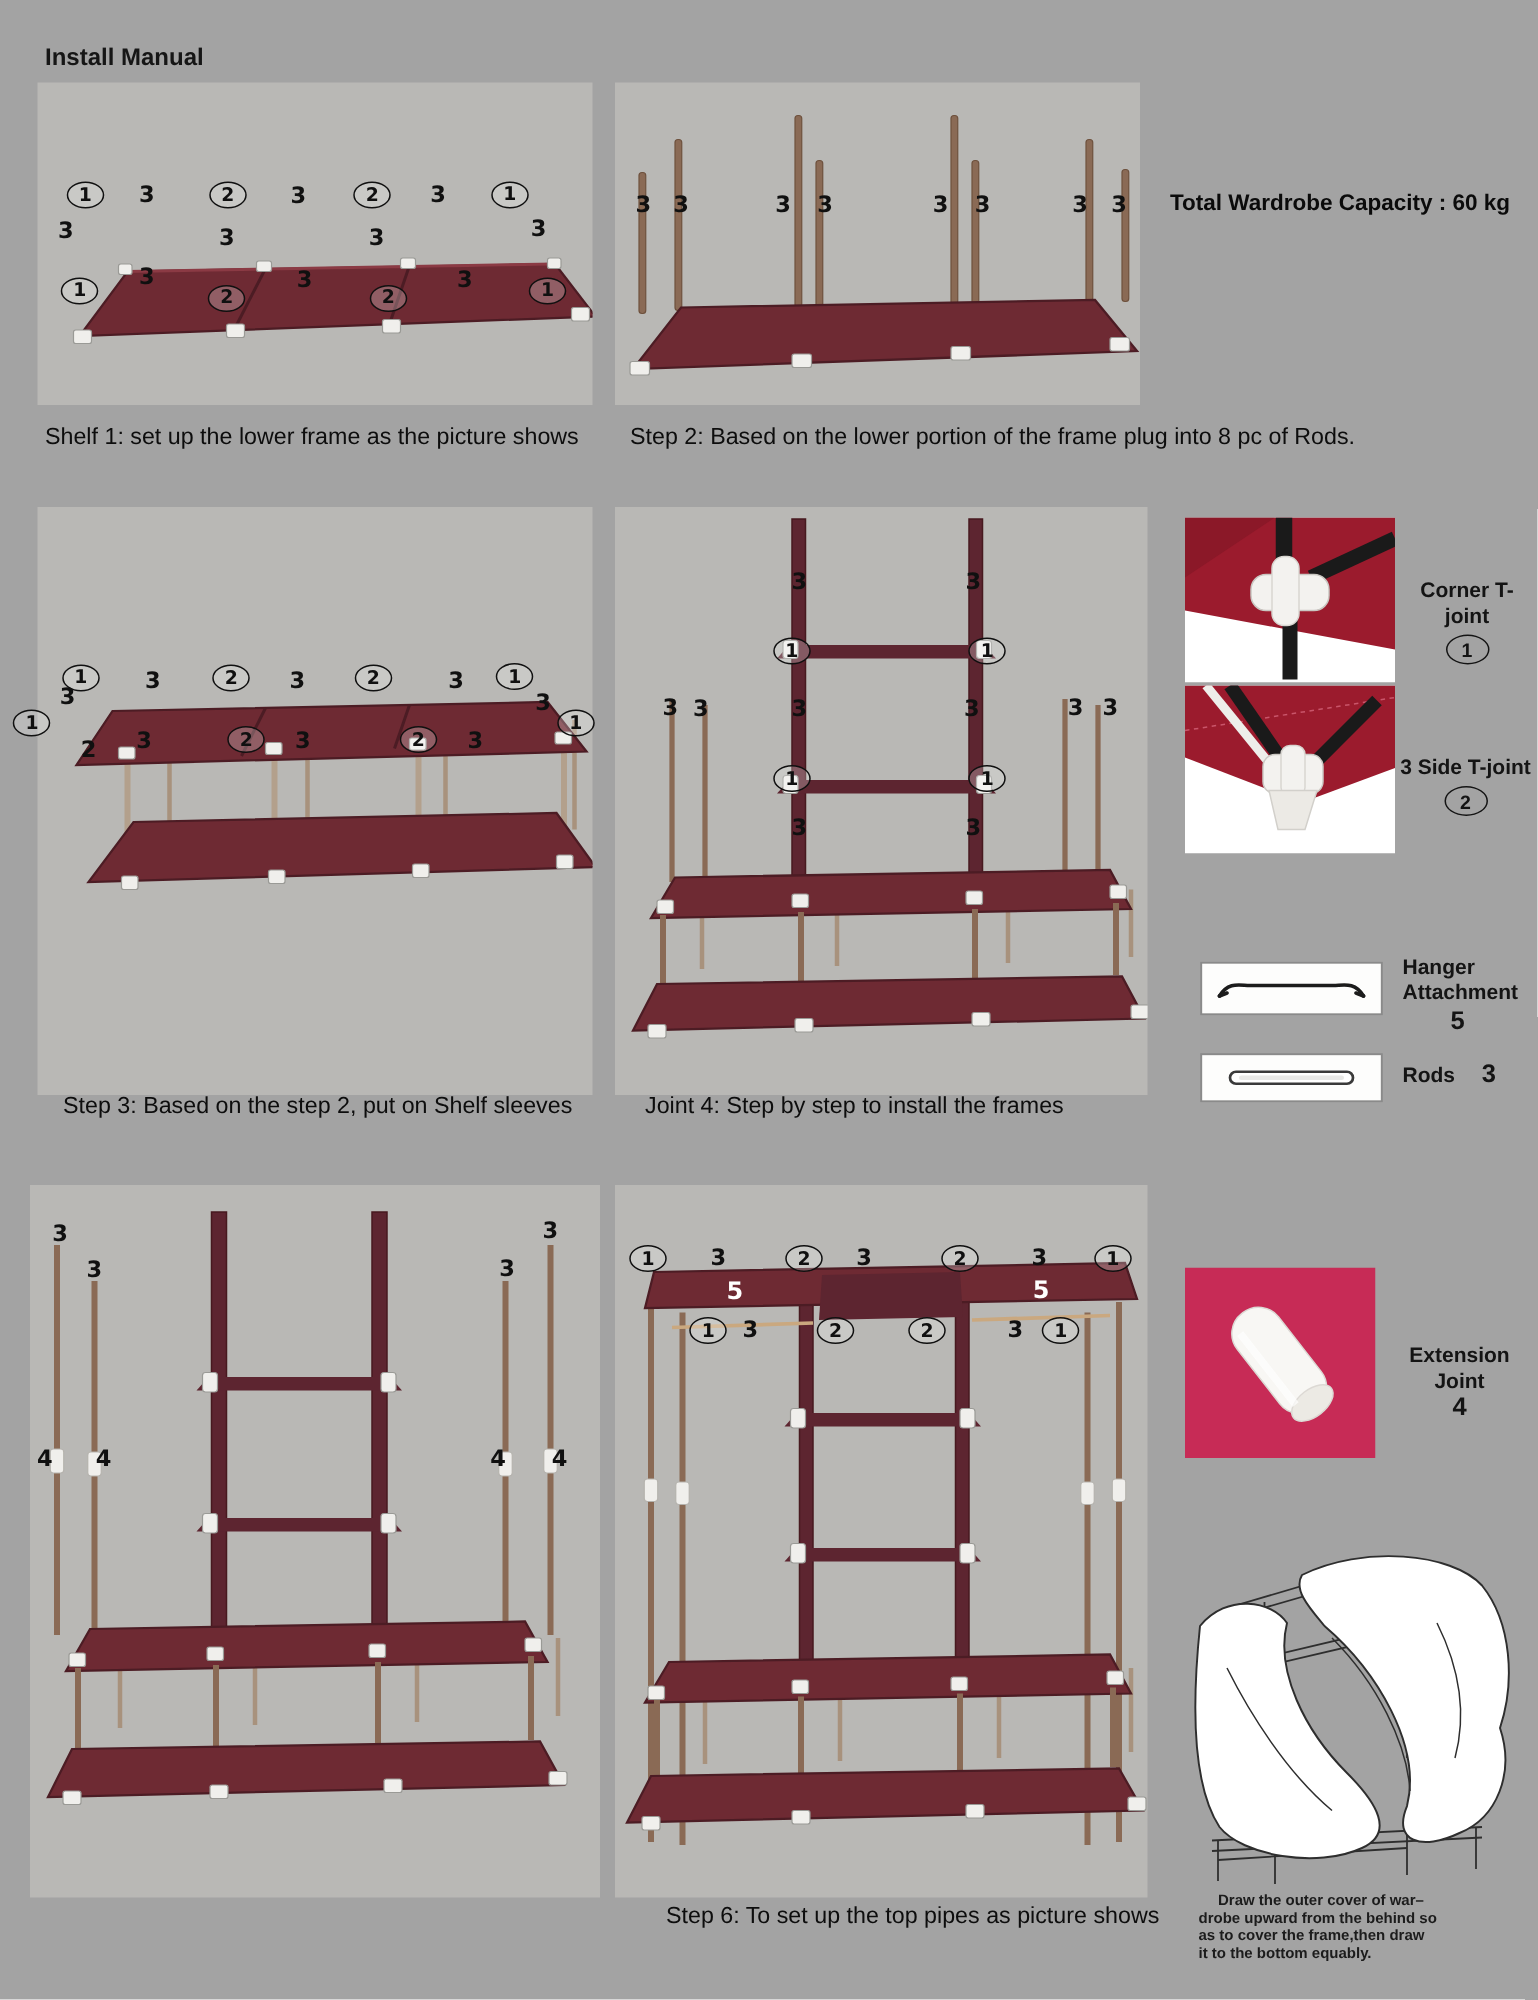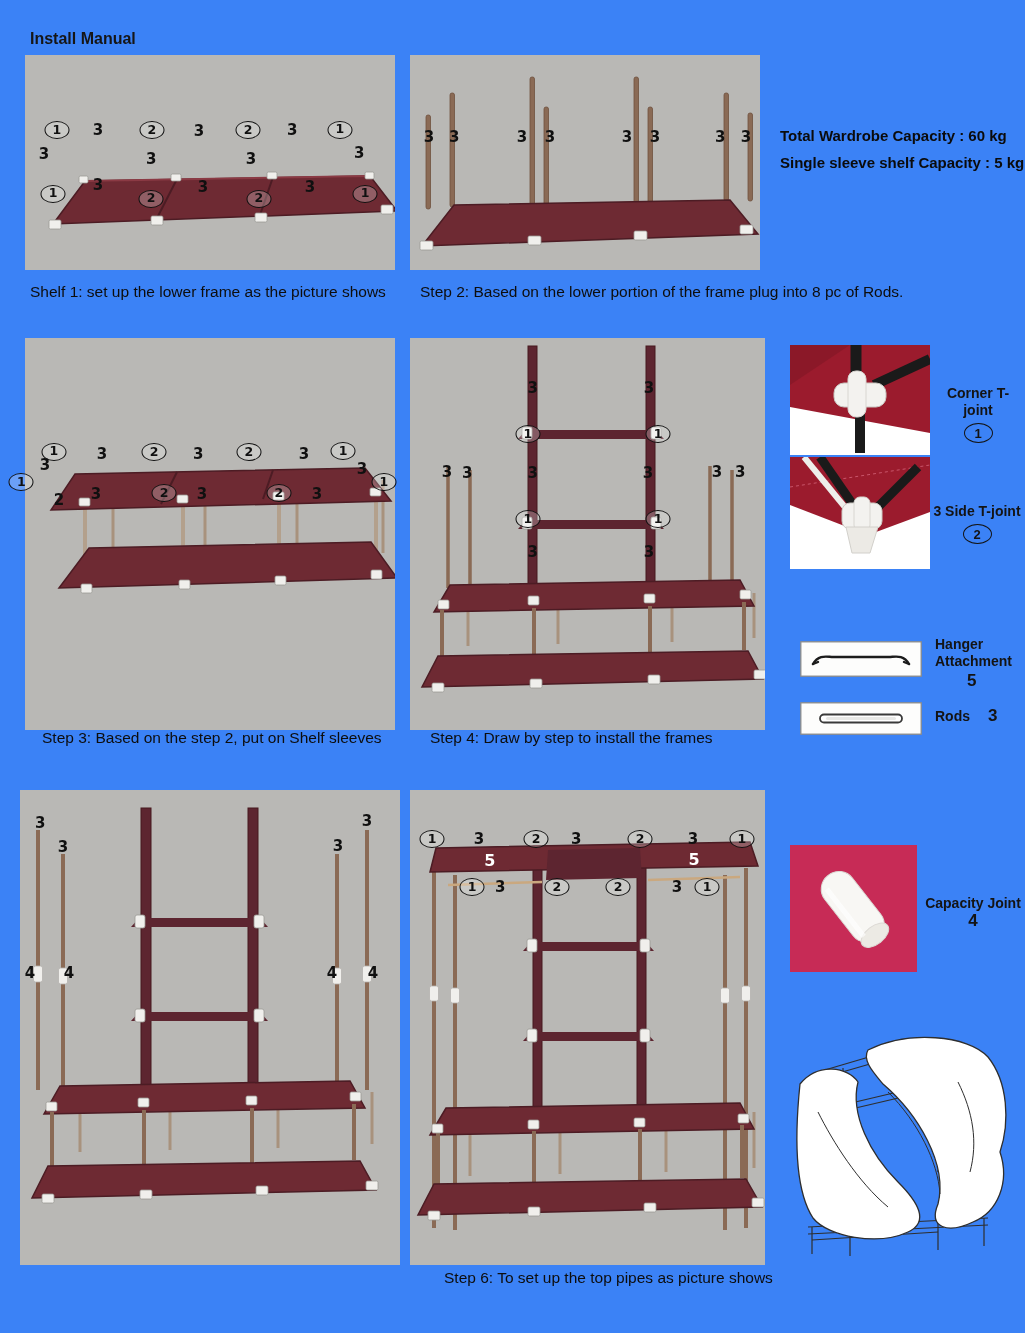--- a/index.html
+++ b/index.html
@@ -1,16 +1,16 @@
 <!DOCTYPE html>
 <html style="--photo_bg: #b9b8b5; --shelf: #6e2a33; --shelf_dark: #4c1c24; --ladder: #5d2530; --pole: #8a6a55; --pole_light: #a8927d; --joint: #f0efec; --accent_pink: #c72b56; --fabric_red: #9b1b2d; --ink: #111111;"><head>
 <meta charset="utf-8">
 <style>
   html,body{margin:0;padding:0;background:#fff;}
-  .sheet{position:relative;width:1025px;height:1333px;background:#3b82f6;
+  .sheet{position:relative;width:1025px;height:1333px;background:#a3a3a3;
          font-family:"Liberation Sans",sans-serif;color:#111;overflow:hidden;}
   .title{position:absolute;left:30px;top:30px;font-size:16px;font-weight:700;color:#161616;}
   .fig{position:absolute;background:var(--photo_bg);overflow:visible;margin:0;padding:0;}
   .fig svg{position:absolute;left:0;top:0;width:100%;height:100%;}
   .fig-label{position:absolute;transform:translate(-50%,-50%);font-size:15px;font-weight:700;
              color:#101010;font-family:"DejaVu Sans",sans-serif;line-height:1;white-space:nowrap;}
   .fig-label.circled{border:1.7px solid #101010;border-radius:50%;width:23px;height:16px;
              display:flex;align-items:center;justify-content:center;font-size:12.5px;
              background:rgba(252,252,252,0.25);}
   .fig-label.white{color:#ffffff;font-size:16px;}
@@ -97,21 +97,20 @@
       <span class="fig-label" style="left: 32%; top: 38%;">3</span>
       <span class="fig-label" style="left: 40%; top: 38%;">3</span>
       <span class="fig-label" style="left: 62%; top: 38%;">3</span>
       <span class="fig-label" style="left: 70%; top: 38%;">3</span>
       <span class="fig-label" style="left: 88.6%; top: 38%;">3</span>
       <span class="fig-label" style="left: 96%; top: 38%;">3</span>
     </figure>
 
   <div class="capacity">
     <div>Total Wardrobe Capacity : 60 kg</div>
-    <div>Single sleeve shelf Capacity : 5 kg</div>
   </div>
 
   <p class="caption" style="left:30px;top:282px">Shelf 1:  set up the lower frame as the picture shows</p>
   <p class="caption" style="left:420px;top:282px">Step 2: Based on the lower portion of the frame plug into 8 pc of Rods.</p>
 
   <figure class="fig" style="left:25px;top:338px;width:370px;height:392px">
     <svg viewBox="0 0 370 392">
       <g stroke="var(--pole_light)" stroke-width="3">
         <line x1="88" y1="150" x2="88" y2="225"></line>
           <line x1="180" y1="147" x2="180" y2="222"></line>
@@ -275,21 +274,21 @@
       <rect x="20" y="12.5" width="82" height="8" rx="4" fill="#ffffff" stroke="#3a3a3a" stroke-width="1.8"></rect>
       <rect x="26" y="15" width="70" height="3" rx="1.5" fill="#e8e8e6"></rect>
     </svg>
   </figure>
   <div class="part-label" style="left:935px;top:707px">
     <span>Rods</span>
     <span class="count-big" style="margin-left:14px">3</span>
   </div>
 
   <p class="caption" style="left:42px;top:728px">Step 3: Based on the step 2, put on Shelf sleeves</p>
-  <p class="caption" style="left:430px;top:728px">Step 4: Draw by step to install the frames</p>
+  <p class="caption" style="left:430px;top:728px">Joint 4: Step by step to install the frames</p>
 
   <figure class="fig" style="left:20px;top:790px;width:380px;height:475px">
     <svg viewBox="0 0 380 475">
       <g stroke="var(--pole)" stroke-width="4">
         <line x1="18" y1="40" x2="18" y2="300"></line>
           <line x1="43" y1="64" x2="43" y2="302"></line>
         <line x1="317" y1="64" x2="317" y2="302"></line>
           <line x1="347" y1="40" x2="347" y2="300"></line>
       </g>
       <g fill="var(--joint)" stroke="#b5b3ae" stroke-width="0.8">
@@ -421,21 +420,21 @@
     <svg viewBox="0 0 127 127">
       <rect width="127" height="127" fill="var(--accent_pink)"></rect>
       <g transform="rotate(-38 63 63)">
         <rect x="46" y="22" width="35" height="80" rx="17" fill="#f8f7f4" stroke="#dcd9d4"></rect>
         <ellipse cx="63.5" cy="98" rx="16" ry="9" fill="#eceae4" stroke="#dcd9d4"></ellipse>
         <line x1="54" y1="32" x2="54" y2="92" stroke="#ffffff" stroke-width="5" opacity="0.7"></line>
       </g>
     </svg>
   </figure>
   <div class="part-label center" style="left:922px;top:895px;width:102px">
-    <div>Capacity Joint</div>
+    <div>Extension Joint</div>
     <div class="count-big">4</div>
   </div>
 
   <figure class="part-photo" style="left:788px;top:1022px;width:235px;height:238px">
     <svg viewBox="0 0 235 238">
       <g fill="none" stroke="#2e2e2e" stroke-width="1.2">
         <line x1="20" y1="205" x2="200" y2="196"></line>
           <line x1="20" y1="212" x2="200" y2="203"></line>
         <line x1="24" y1="205" x2="24" y2="232"></line>
           <line x1="62" y1="208" x2="62" y2="234"></line>
@@ -457,16 +456,22 @@
         <path d="M12,62 C30,40 60,45 70,60 C62,92 82,132 110,160 C130,180 142,200 120,210
                  C90,224 40,215 25,196 C8,170 6,120 12,62 Z"></path>
       </g>
       <g fill="none" stroke="#2e2e2e" stroke-width="1">
         <path d="M100,70 C130,100 150,140 152,172"></path>
         <path d="M30,90 C45,120 70,160 100,185"></path>
         <path d="M170,60 C185,90 190,120 182,150"></path>
       </g>
     </svg>
   </figure>
+  <div class="cover-note">
+    <div class="indent">Draw the outer cover of war–</div>
+    <div>drobe upward from the behind so</div>
+    <div>as to cover the frame,then draw</div>
+    <div>it to the bottom equably.</div>
+  </div>
 
   <p class="caption" style="left:444px;top:1268px">Step 6: To set up the top pipes as picture shows</p>
 
 </div>
 
 </body></html>

